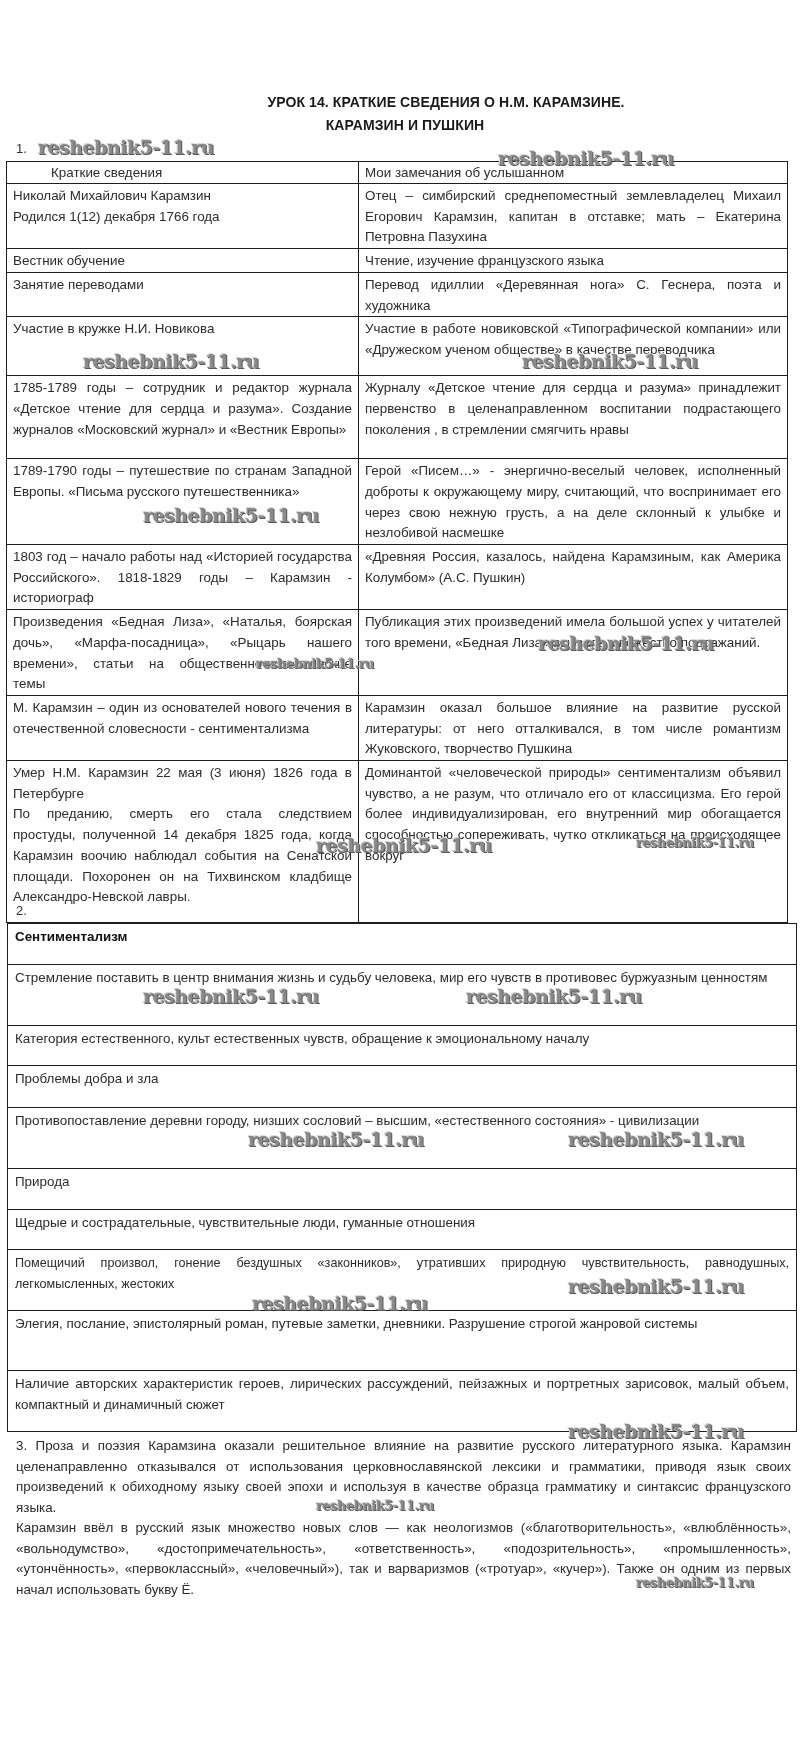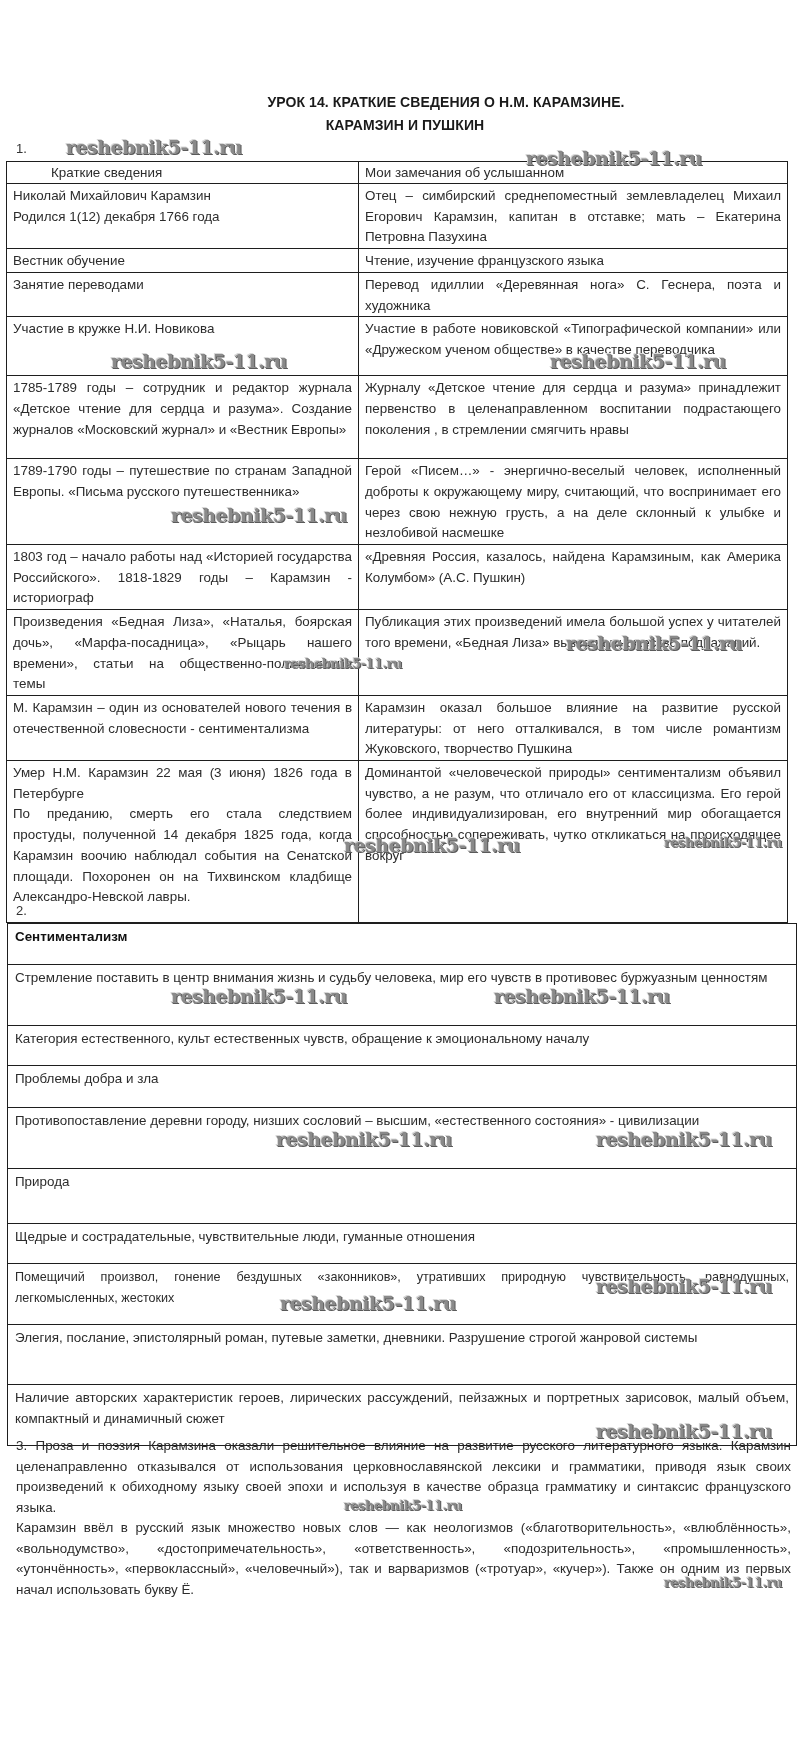--- a/index.html
+++ b/index.html
@@ -16,21 +16,21 @@
   #t1 col.c1 { width:352px; }
   #t1 col.c2 { width:429px; }
   #t2 { left:7px; top:923px; width:790px; }
   #t2 td { padding:3px 7px 0 7px; text-align:justify; }
   #t2 td.b { font-weight:bold; color:#111; }
   .para { position:absolute; left:16px; width:775px; font-size:13.4px;
           line-height:20.5px; text-align:justify; color:#2c2c2c; }
   .p { margin:0; }
   .wm { position:absolute; font-family:"DejaVu Serif", "Liberation Serif", serif;
         font-weight:bold; color:#8a8a8a; letter-spacing:-0.5px;
-        text-shadow: 1px 1px 0 #5a5a5a, -1px -1px 0 #d8d8d8; pointer-events:none;margin-left:28px; }
+        text-shadow: 1px 1px 0 #5a5a5a, -1px -1px 0 #d8d8d8; pointer-events:none; }
   .wm.big { font-size:19px; }
   .wm.small { font-size:13px; }
   .cell-line { display:block; }
 </style>
 </head>
 <body>
 
 <div class="title" style="top:94px;padding-left:41px;">УРОК 14. КРАТКИЕ СВЕДЕНИЯ О Н.М. КАРАМЗИНЕ.</div>
 <div class="title" style="top:117px;">КАРАМЗИН И ПУШКИН</div>
 
@@ -107,21 +107,21 @@
   </tr>
   <tr style="height:40px">
     <td>Категория естественного, культ естественных чувств, обращение к эмоциональному началу</td>
   </tr>
   <tr style="height:42px">
     <td>Проблемы добра и зла</td>
   </tr>
   <tr style="height:61px">
     <td>Противопоставление деревни городу, низших сословий – высшим, «естественного состояния» - цивилизации</td>
   </tr>
-  <tr style="height:55px">
+  <tr style="height:41px">
     <td>Природа</td>
   </tr>
   <tr style="height:40px">
     <td>Щедрые и сострадательные, чувствительные люди, гуманные отношения</td>
   </tr>
   <tr style="height:61px">
     <td style="font-size:12.6px;">Помещичий произвол, гонение бездушных «законников», утративших природную чувствительность, равнодушных, легкомысленных, жестоких</td>
   </tr>
   <tr style="height:60px">
     <td>Элегия, послание, эпистолярный роман, путевые заметки, дневники. Разрушение строгой жанровой системы</td>

